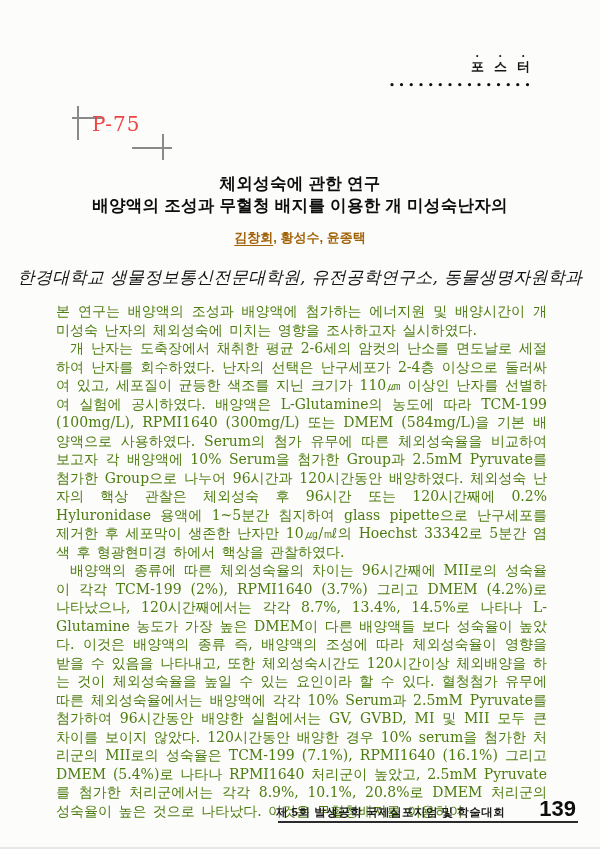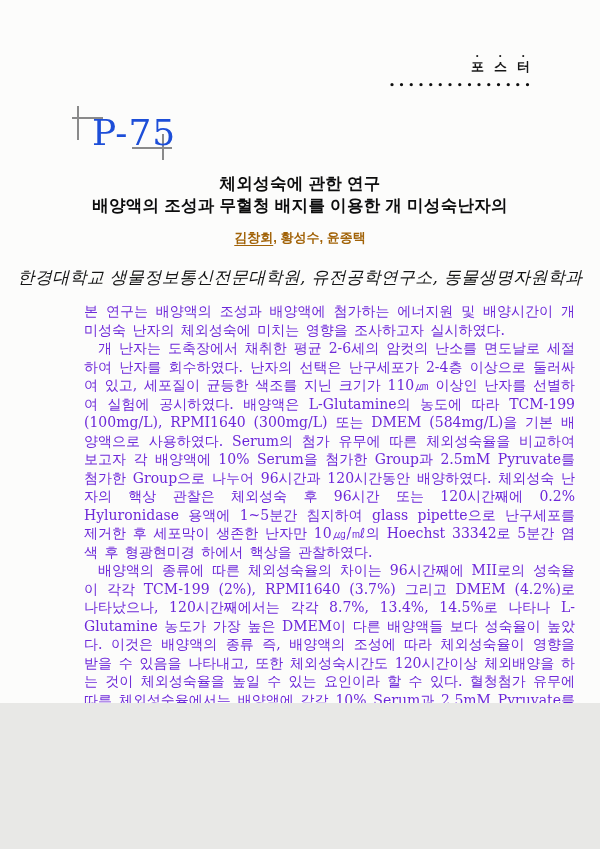--- a/index.html
+++ b/index.html
@@ -1,20 +1,20 @@
 <!DOCTYPE html>
 <html lang="ko"><head>
 <meta charset="utf-8">
 <style>
   * { margin: 0; padding: 0; box-sizing: border-box; }
   html, body { background: #e8e8e6; }
   .page {
     position: relative;
     width: 600px;
-    height: 703px;
+    height: 847px;
     margin: 0 auto;
     background: #fcfcfb;
     color: #161616;
     font-family: "DejaVu Serif", "Liberation Serif", serif;
     overflow: hidden;
     box-shadow: 0 0 4px rgba(0,0,0,.25);
   }
 
   
   .section-label-wrap {
@@ -50,23 +50,23 @@
     left: 70px;
     top: 104px;
     width: 110px;
     height: 62px;
   }
   .paper-number {
     position: absolute;
     left: 22px;
     top: 8px;
     font-family: "DejaVu Serif", "Liberation Serif", serif;
-    font-size: 36px;
+    font-size: 20px;
     letter-spacing: 1px;
-    color: #1d4ed8;
+    color: #ef4444;
     text-align: center;
   }
   .crop { position: absolute; background: #8a8a8a; }
   .crop-tl-v { left: 7px;  top: 2px;  width: 2px;  height: 34px; }
   .crop-tl-h { left: 2px;  top: 13px; width: 31px; height: 2px;  }
   .crop-br-v { left: 92px; top: 30px; width: 2px;  height: 26px; }
   .crop-br-h { left: 62px; top: 43px; width: 40px; height: 2px;  }
 
   
   .title {
@@ -105,23 +105,22 @@
 
   
   .body-text {
     position: absolute;
     left: 56px;
     top: 302px;
     width: 491px;
     font-size: 14px;
     line-height: 18.5px;
     text-align: justify;
-    color: #6d28d9;
+    color: #4d7c0f;
     word-spacing: 0.14em;
-    margin-left: 28px;
   }
   .body-text p { text-indent: 1em; }
   .body-text p.no-indent { text-indent: 0; }
 
   
   .footer {
     position: absolute;
     top: 796px;
     left: 0;
     right: 24px;

